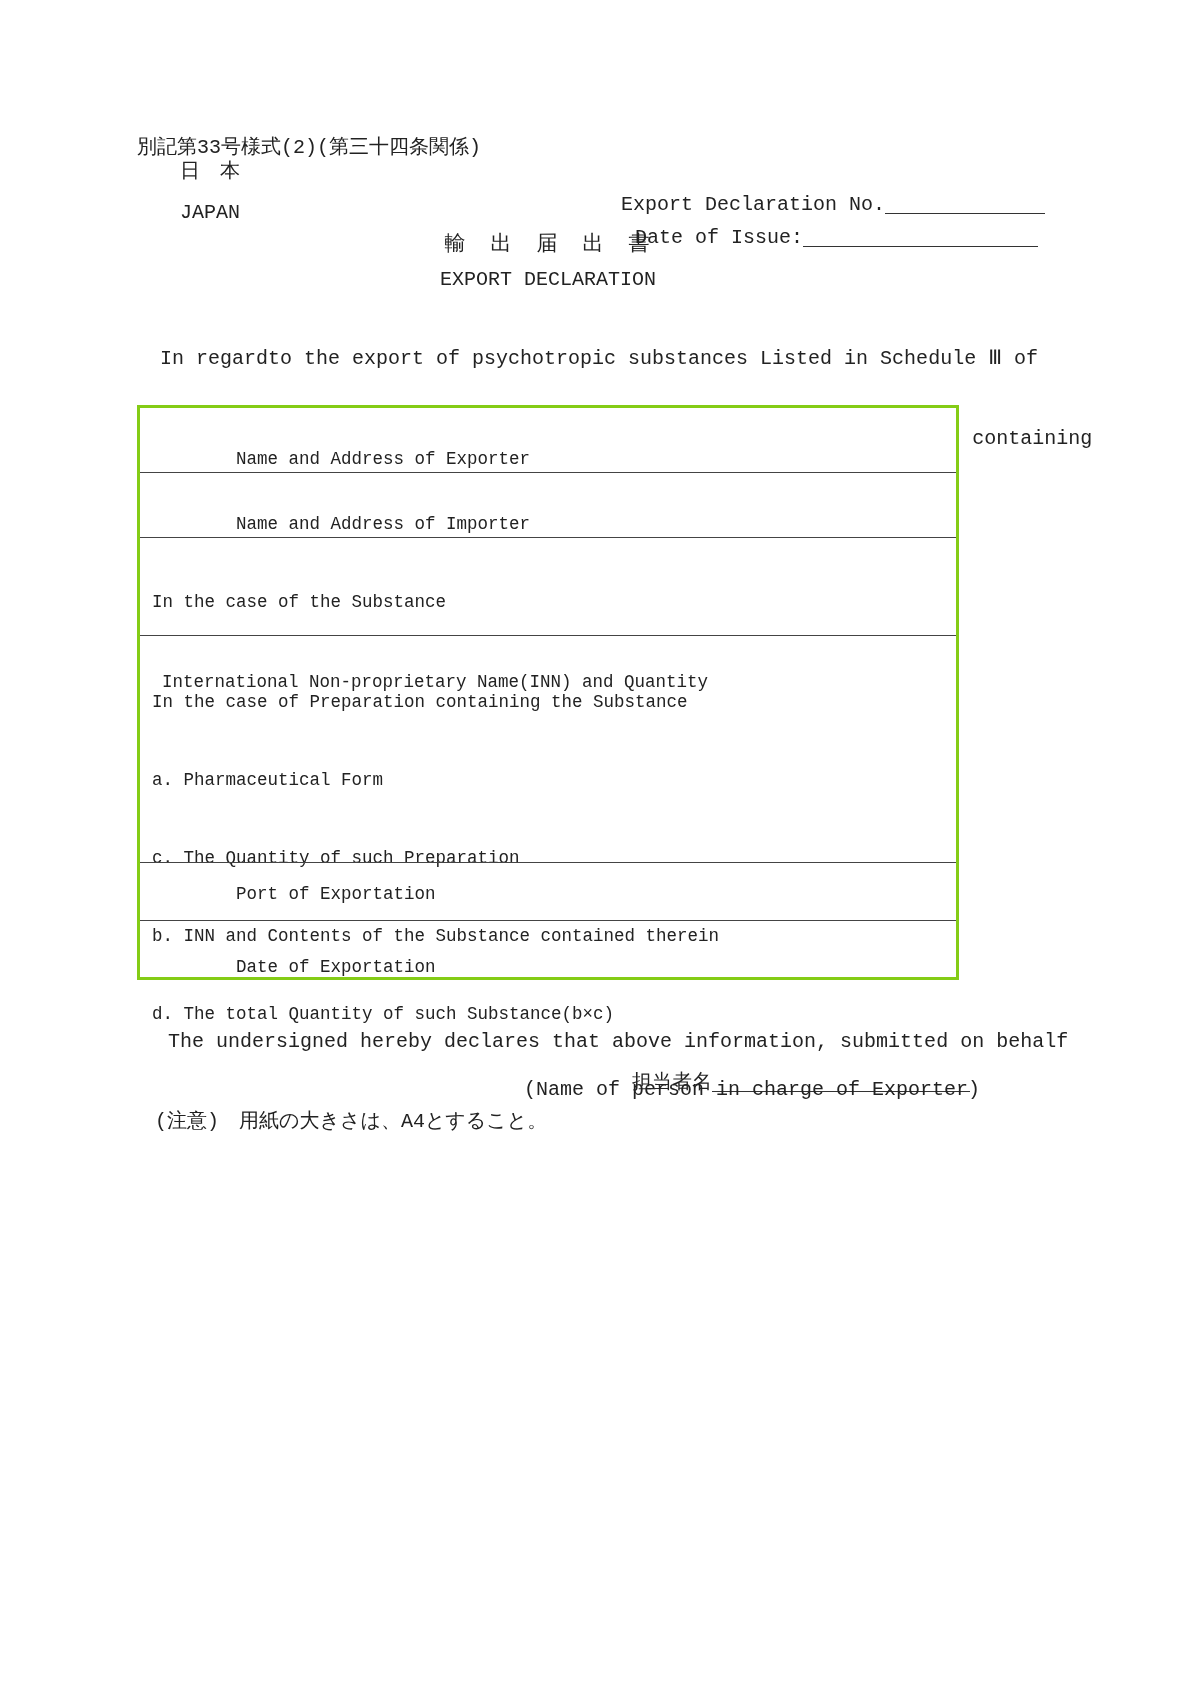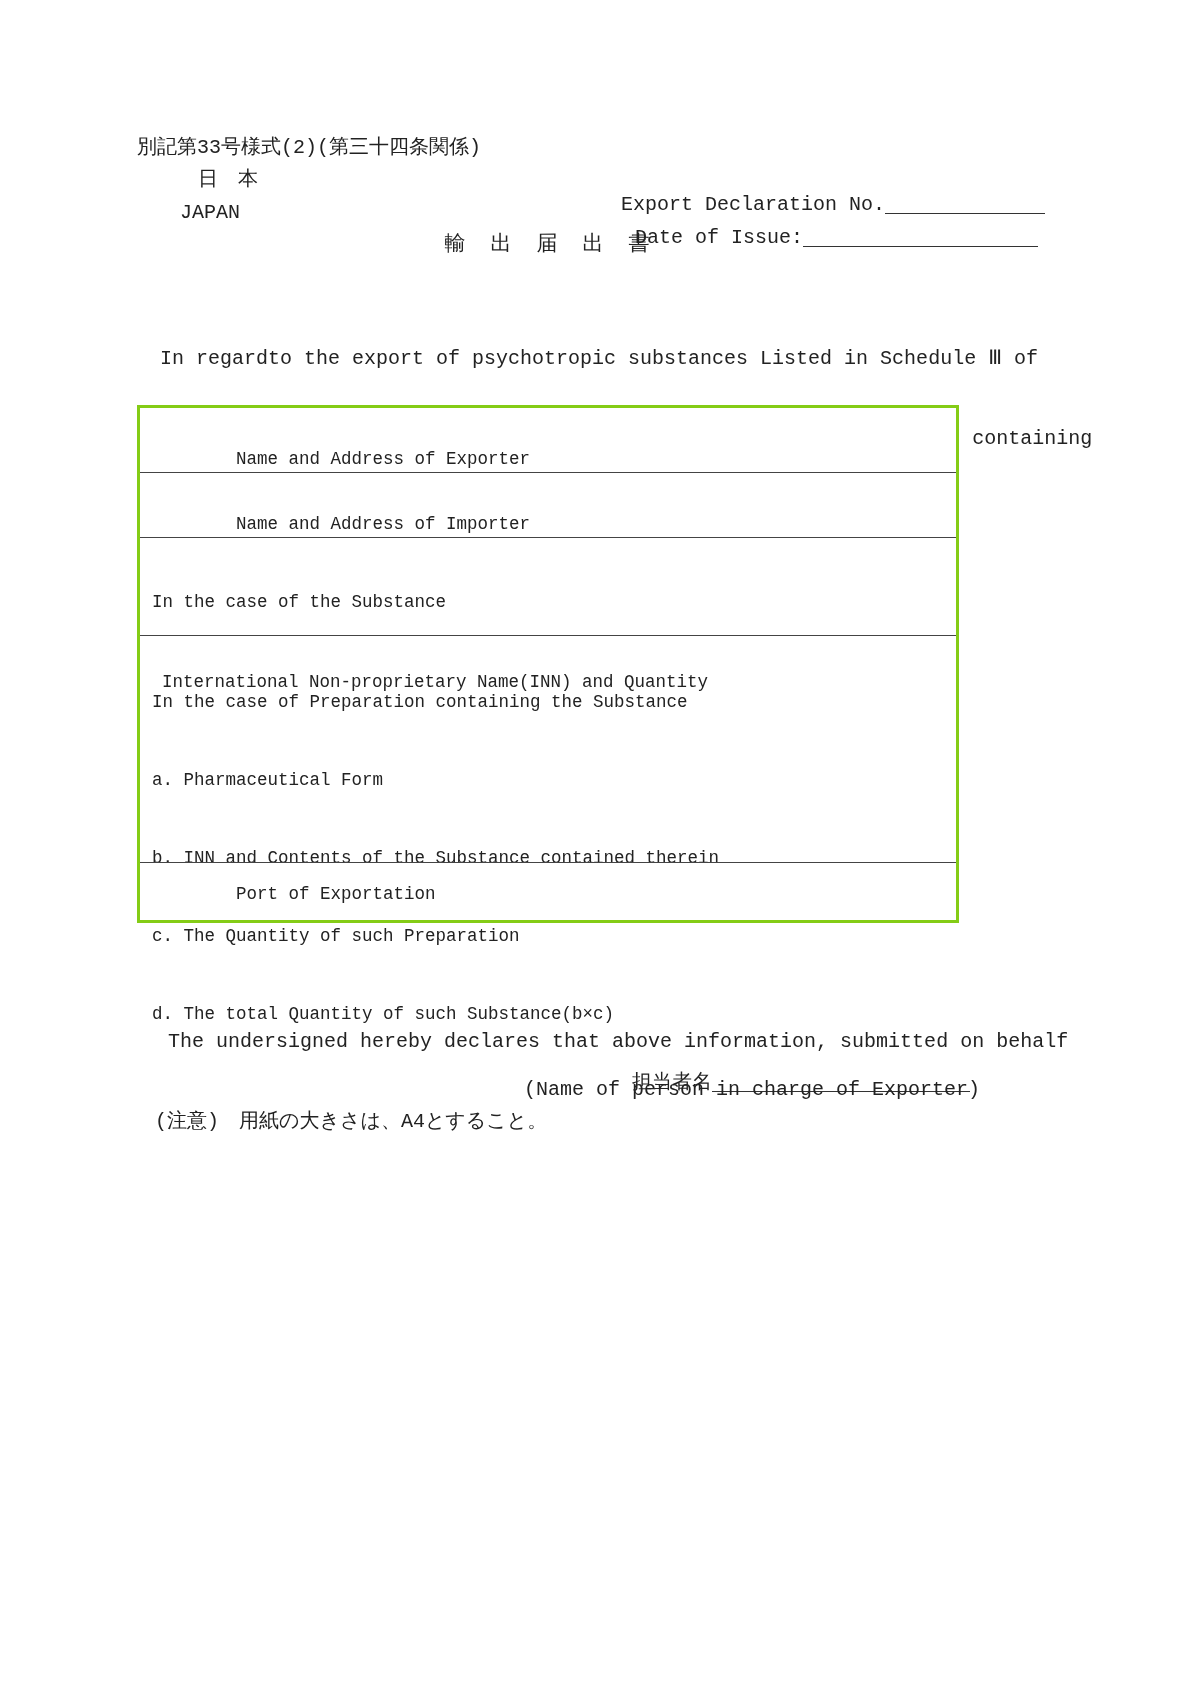--- a/index.html
+++ b/index.html
@@ -75,34 +75,35 @@
   .prep-line { height: 38px; }
 </style>
 </head>
 <body>
 
 <div class="page">
   <div class="content">
 
     <div class="abs" style="left:0; top:136px;">別記第33号様式(2)(第三十四条関係)</div>
 
-    <div class="abs" style="left:43px; top:168px;margin-left:18px;">日　本</div>
+    <div class="abs" style="left:43px; top:160px;">日　本</div>
 
     <div class="abs" style="left:412px; top:168px;">
       <span>Export Declaration No.</span><span class="blank blank-160"></span>
     </div>
 
     <div class="abs" style="left:43px; top:201px;">JAPAN</div>
 
     <div class="abs" style="left:426px; top:201px;">
       <span>Date of Issue:</span><span class="blank blank-235"></span>
     </div>
 
     <div class="abs centered jp-title" style="top:232px;">輸　出　届　出　書</div>
 
+    <div class="abs centered" style="top:268px;">EXPORT DECLARATION</div>
 
     <div class="abs" style="left:23px; top:299px;">
       <div style="height:32px;">In regardto the export of psychotropic substances Listed in Schedule Ⅲ of</div>
       <div style="height:32px;">the 1971 Convention on Psychotropic Substances and／or preparations containing</div>
       <div style="height:32px;">such psychotropic substances,</div>
     </div>
 
     <div class="decl-table">
 
       <div class="decl-row row-h64">
@@ -114,29 +115,32 @@
       </div>
 
       <div class="decl-row row-h98">
         <div>In the case of the Substance</div>
         <div class="sub-line">International Non-proprietary Name(INN) and Quantity</div>
       </div>
 
       <div class="decl-row row-h227">
         <div class="prep-line">In the case of Preparation containing the Substance</div>
         <div class="prep-line">a. Pharmaceutical Form</div>
+        <div class="prep-line">c. The Quantity of such Preparation</div>
         <div class="prep-line">b. INN and Contents of the Substance contained therein</div>
-        <div class="prep-line">c. The Quantity of such Preparation</div>
         <div class="prep-line">d. The total Quantity of such Substance(b×c)</div>
       </div>
 
       <div class="decl-row row-h58">
         <span>Port of Exportation</span>
       </div>
 
+      <div class="decl-row row-h57">
+        <span>Date of Exportation</span>
+      </div>
 
     </div>
 
     <div class="abs" style="left:31px; top:982px;">
       <div style="height:32px;">The undersigned hereby declares that above information, submitted on behalf</div>
     </div>
 
     <div class="abs" style="left:423px; top:1046px;">
       <span>担当者名</span><span class="blank blank-258"></span>
     </div>

